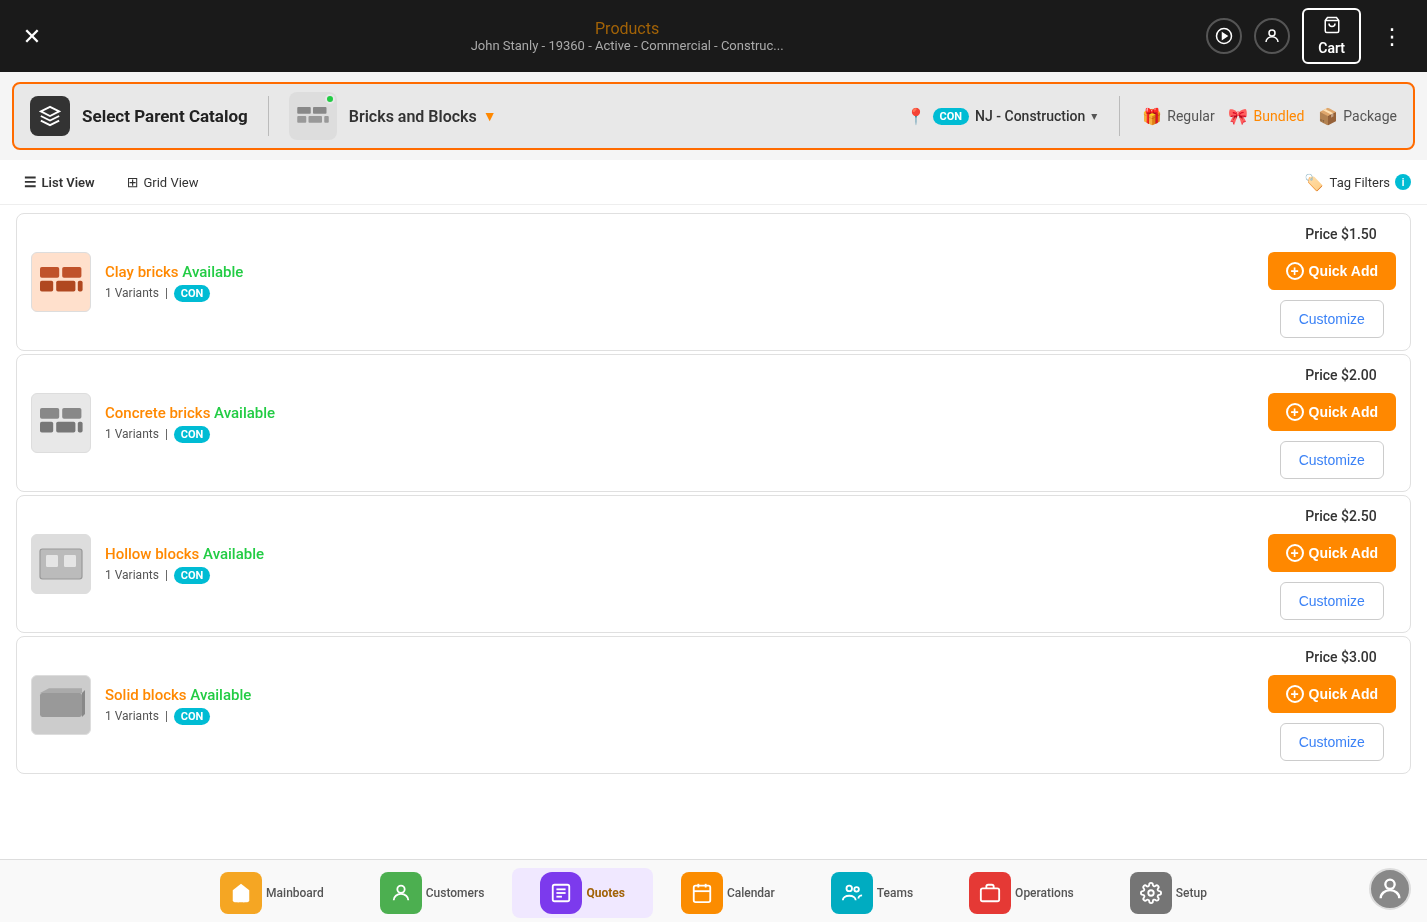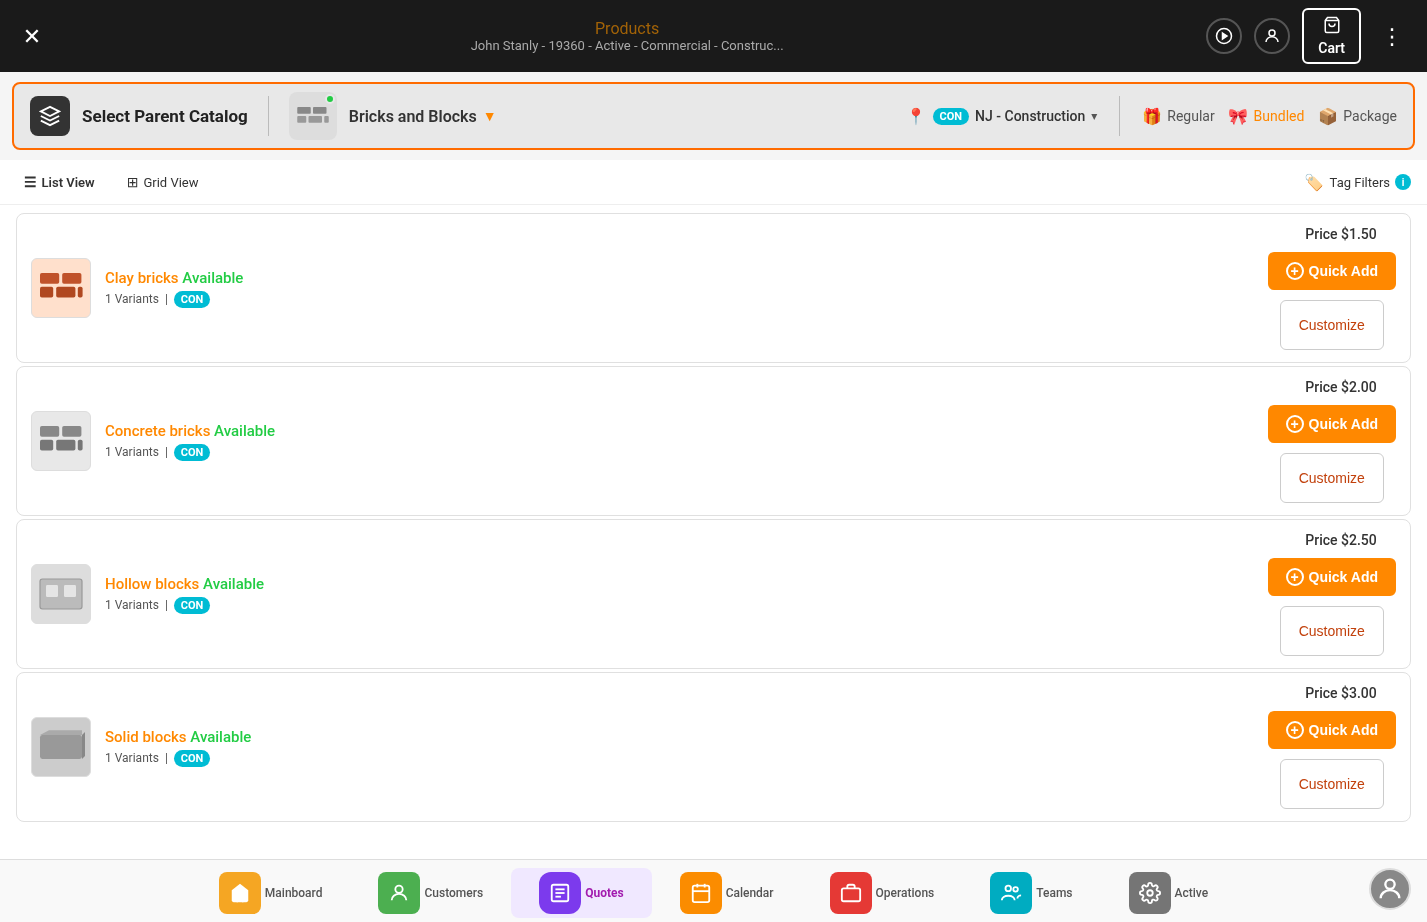--- a/index.html
+++ b/index.html
@@ -359,24 +359,24 @@
       display: flex;
       align-items: center;
       justify-content: center;
       font-size: 14px;
       font-weight: 700;
       line-height: 1;
     }
 
     .customize-btn {
       background: white;
-      color: #c2410c;
+      color: #3b82f6;
       border: 1px solid #ccc;
       border-radius: 6px;
-      padding: 16px 18px;
+      padding: 10px 18px;
       font-size: 14px;
       cursor: pointer;
       white-space: nowrap;
     }
 
     
     .bottom-nav {
       background: #f9f9f9;
       border-top: 1px solid #ddd;
       display: flex;
@@ -414,21 +414,21 @@
       color: white;
     }
 
     .nav-label {
       font-size: 12px;
       color: #555;
       font-weight: 500;
     }
 
     .nav-item.active .nav-label {
-      color: #a21caf;
+      color: #a16207;
       font-weight: 700;
     }
 
     .avatar {
       position: absolute;
       right: 16px;
       bottom: 12px;
       width: 42px;
       height: 42px;
       border-radius: 50%;
@@ -709,47 +709,47 @@
       <svg width="22" height="22" viewBox="0 0 24 24" fill="none" stroke="white" stroke-width="2">
           <rect x="3" y="4" width="18" height="18" rx="2"></rect>
           <line x1="16" y1="2" x2="16" y2="6"></line>
           <line x1="8" y1="2" x2="8" y2="6"></line>
           <line x1="3" y1="10" x2="21" y2="10"></line>
         </svg>
     </div>
     <span class="nav-label">Calendar</span>
   </div>
     <div class="nav-item">
-    <div class="nav-icon" style="background:#e53935;border-radius:8px;">
-      <svg width="22" height="22" viewBox="0 0 24 24" fill="none" stroke="white" stroke-width="2">
-          <rect x="2" y="7" width="20" height="14" rx="2"></rect>
-          <path d="M16 7V5a2 2 0 00-2-2h-4a2 2 0 00-2 2v2"></path>
-        </svg>
-    </div>
-    <span class="nav-label">Operations</span>
-  </div>
-    <div class="nav-item">
     <div class="nav-icon" style="background:#00acc1;border-radius:8px;">
       <svg width="22" height="22" viewBox="0 0 24 24" fill="none" stroke="white" stroke-width="2">
           <circle cx="9" cy="7" r="3"></circle>
           <path d="M2 20c0-3 3-5 7-5s7 2 7 5"></path>
           <circle cx="17" cy="8" r="2.5"></circle>
           <path d="M19 18c0-2 2-3.5 4-3.5"></path>
         </svg>
     </div>
     <span class="nav-label">Teams</span>
   </div>
     <div class="nav-item">
+    <div class="nav-icon" style="background:#e53935;border-radius:8px;">
+      <svg width="22" height="22" viewBox="0 0 24 24" fill="none" stroke="white" stroke-width="2">
+          <rect x="2" y="7" width="20" height="14" rx="2"></rect>
+          <path d="M16 7V5a2 2 0 00-2-2h-4a2 2 0 00-2 2v2"></path>
+        </svg>
+    </div>
+    <span class="nav-label">Operations</span>
+  </div>
+    <div class="nav-item">
     <div class="nav-icon" style="background:#757575;border-radius:8px;">
       <svg width="22" height="22" viewBox="0 0 24 24" fill="none" stroke="white" stroke-width="2">
           <circle cx="12" cy="12" r="3"></circle>
           <path d="M19.4 15a1.65 1.65 0 00.33 1.82l.06.06a2 2 0 010 2.83 2 2 0 01-2.83 0l-.06-.06a1.65 1.65 0 00-1.82-.33 1.65 1.65 0 00-1 1.51V21a2 2 0 01-4 0v-.09A1.65 1.65 0 009 19.4a1.65 1.65 0 00-1.82.33l-.06.06a2 2 0 01-2.83-2.83l.06-.06A1.65 1.65 0 004.68 15a1.65 1.65 0 00-1.51-1H3a2 2 0 010-4h.09A1.65 1.65 0 004.6 9a1.65 1.65 0 00-.33-1.82l-.06-.06a2 2 0 012.83-2.83l.06.06A1.65 1.65 0 009 4.68a1.65 1.65 0 001-1.51V3a2 2 0 014 0v.09a1.65 1.65 0 001 1.51 1.65 1.65 0 001.82-.33l.06-.06a2 2 0 012.83 2.83l-.06.06A1.65 1.65 0 0019.4 9a1.65 1.65 0 001.51 1H21a2 2 0 010 4h-.09a1.65 1.65 0 00-1.51 1z"></path>
         </svg>
     </div>
-    <span class="nav-label">Active</span>
+    <span class="nav-label">Setup</span>
   </div>
     <div class="avatar">
     <svg width="28" height="28" viewBox="0 0 24 24" fill="none" stroke="white" stroke-width="2">
       <circle cx="12" cy="8" r="4"></circle>
       <path d="M4 20c0-4 3.6-7 8-7s8 3 8 7"></path>
     </svg>
   </div>
 </div>
 
 </body></html>

